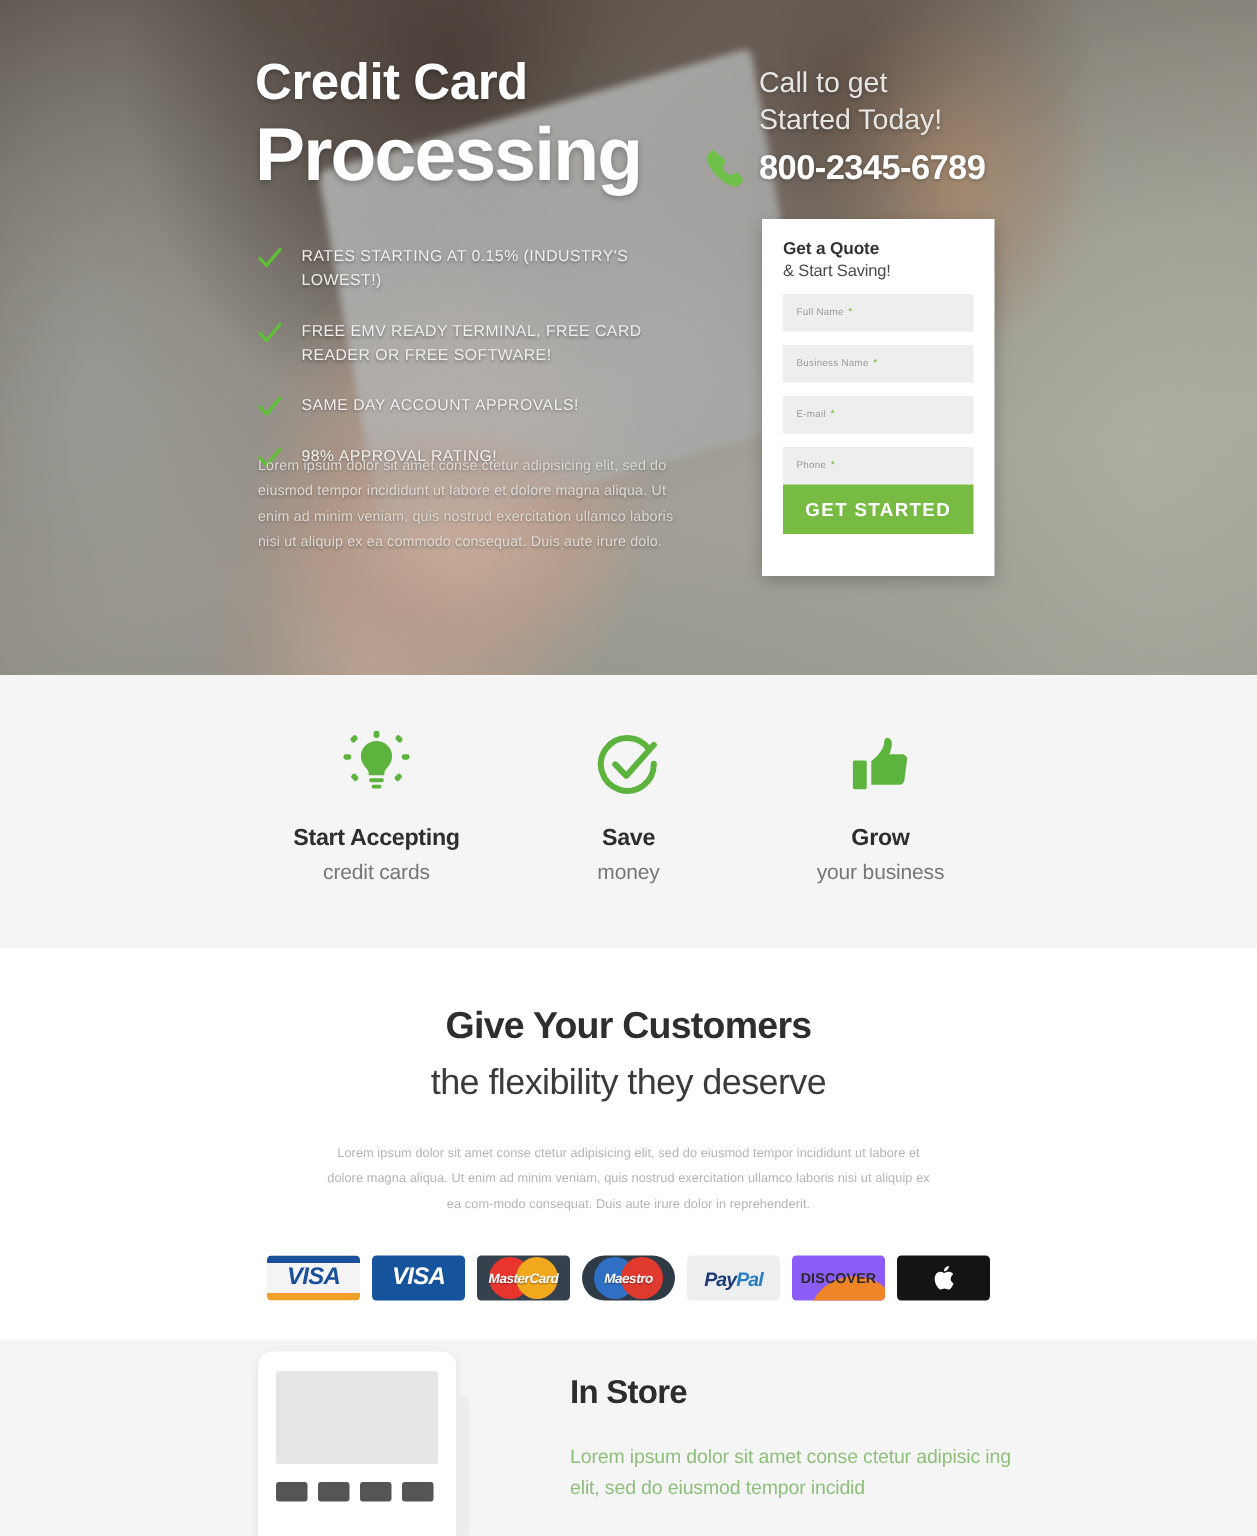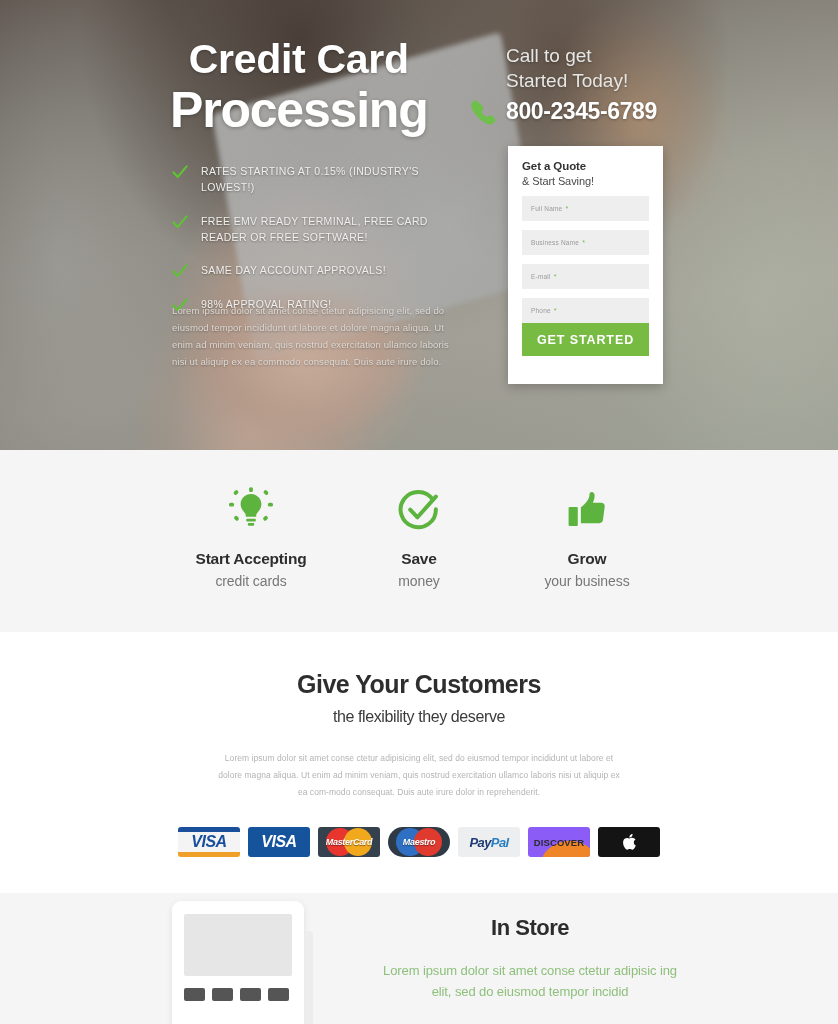--- a/index.html
+++ b/index.html
@@ -58,24 +58,23 @@
     position: absolute; inset: 0;
     background: linear-gradient(100deg, rgba(60,58,54,0.34) 0%, rgba(70,68,64,0.20) 42%, rgba(90,90,86,0.10) 100%);
   }
   .hero-inner {
     position: relative;
     width: 838px; height: 450px;
   }
 
   .hero-title-wrap { position: absolute; left: 170px; top: 38px; }
   .hero-title-1 {
-    font-size: 41px; font-weight: bold; color: #ffffff;
+    font-size: 34px; font-weight: bold; color: #ffffff;
     letter-spacing: -0.3px; line-height: 1.05;
     text-shadow: 0 1px 3px rgba(0,0,0,0.28);
-    text-align: center;
   }
   .hero-title-2 {
     font-size: 50px; font-weight: bold; color: #ffffff;
     letter-spacing: -1.2px; line-height: 1.08; margin-top: 2px;
     text-shadow: 0 1px 4px rgba(0,0,0,0.28);
   }
 
   .call-block { position: absolute; left: 506px; top: 43px; width: 200px; }
   .call-line {
     font-size: 19px; color: #e6e6e4; line-height: 1.33;
@@ -144,21 +143,21 @@
 
   
   .customers {
     position: relative; width: 838px; height: 261px;
     background: #ffffff; text-align: center; padding-top: 38px;
   }
   .cust-title {
     font-size: 25px; font-weight: bold; color: #2e2e2e; letter-spacing: -0.5px;
   }
   .cust-sub {
-    font-size: 16px; color: #3b3b3b; margin-top: 9px; letter-spacing: -0.4px; font-weight: normal;
+    font-size: 24px; color: #3b3b3b; margin-top: 9px; letter-spacing: -0.4px; font-weight: normal;
   }
   .cust-para {
     width: 404px; margin: 24px auto 0 auto;
     font-size: 8.5px; line-height: 2.0; color: #b4b4b4; letter-spacing: 0.05px;
   }
 
   .logos { display: flex; justify-content: center; gap: 8px; margin-top: 26px; }
   .logo {
     width: 62px; height: 30px; border-radius: 3px; overflow: hidden;
     position: relative; display: flex; align-items: center; justify-content: center;
@@ -202,21 +201,21 @@
     box-shadow: 0 2px 7px rgba(0,0,0,0.09); padding: 13px 12px 0 12px;
   }
   .terminal-screen { width: 108px; height: 62px; background: #e6e6e6; border-radius: 2px; }
   .terminal-keys { display: flex; gap: 7px; margin-top: 12px; }
   .terminal-key { width: 21px; height: 13px; background: #555555; border-radius: 2px; }
   .terminal-side {
     position: absolute; left: 134px; top: 30px; width: 7px; height: 95px;
     background: #ededed; border-radius: 0 4px 4px 0;
   }
 
-  .instore-text { position: absolute; left: 380px; top: 22px; width: 300px; text-align: center; }
+  .instore-text { position: absolute; left: 380px; top: 22px; width: 300px; }
   .instore-title { font-size: 22px; font-weight: bold; color: #2c2c2c; letter-spacing: -0.5px; }
   .instore-para {
     font-size: 13px; line-height: 1.62; color: #8ec07c; margin-top: 19px; letter-spacing: -0.1px;
   }
 </style>
 </head>
 <body>
 
 <div class="page">
 

